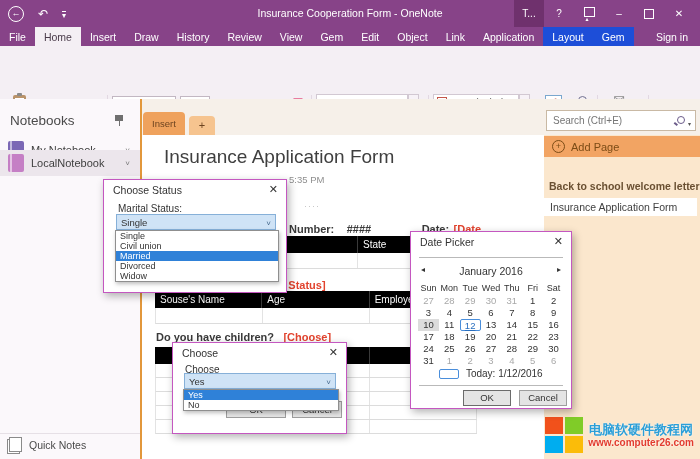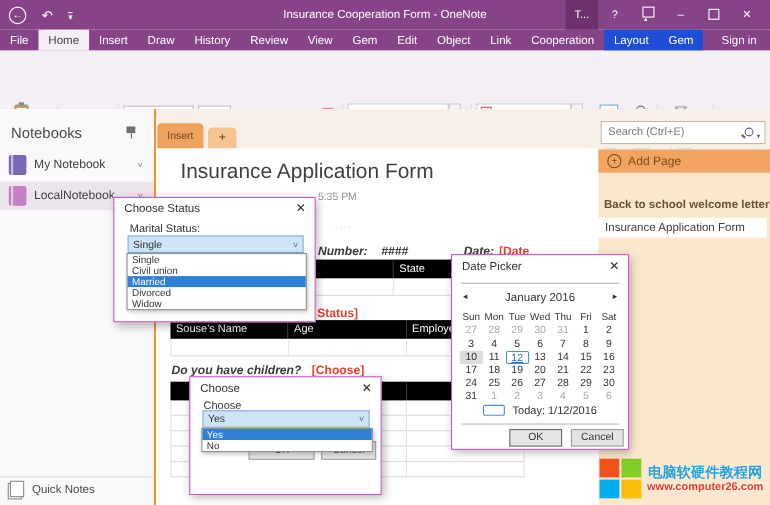--- a/index.html
+++ b/index.html
@@ -82,21 +82,21 @@
 
   
   .orangeline{position:absolute;left:140px;top:99px;width:2px;height:360px;background:#e2973b;}
   .tabstrip{position:absolute;left:142px;top:99px;width:558px;height:36px;background:#f6f0e9;}
   .ptab{position:absolute;left:143px;top:112px;width:42px;height:23px;background:#efa25d;border-radius:4px 4px 0 0;text-align:center;font-size:9.5px;color:#6d4420;line-height:23px;}
   .ptabnew{position:absolute;left:189px;top:116px;width:26px;height:19px;background:#f6c48f;border-radius:4px 4px 0 0;text-align:center;font-size:11px;color:#6d4420;line-height:19px;}
   .canvas{position:absolute;left:142px;top:135px;width:402px;height:324px;background:#fff;}
   .pg-title{position:absolute;left:164px;top:146px;font-size:19px;color:#3f3f3f;}
   .pg-time{position:absolute;left:289px;top:174px;font-size:9.5px;color:#8f8f8f;}
   .dots{position:absolute;left:304px;top:201px;font-size:9px;color:#c0c0c0;letter-spacing:1px;}
-  .bline{font-size:11px;font-weight:bold;color:#3a3a3a;white-space:nowrap;font-style:italic;}
+  .bline{font-size:11px;font-weight:bold;color:#3a3a3a;white-space:nowrap;}
   .rlink{font-size:11px;color:#e2432e;white-space:nowrap;font-weight:bold;}
   .clip{display:inline-block;width:27px;overflow:hidden;white-space:nowrap;vertical-align:top;}
 
   .ntable{position:absolute;left:155px;width:322px;}
   .hrow{display:flex;background:#000;height:17px;align-items:center;}
   .hc{color:#fff;font-size:10px;padding:0 5px;box-sizing:border-box;border-right:1px solid #3a3a3a;height:17px;line-height:17px;}
   .brow{display:flex;height:15px;border-bottom:1px solid #dcdcdc;}
   .bc{box-sizing:border-box;border-right:1px solid #e3e3e3;height:15px;}
   .ntable .edge{border-left:1px solid #e3e3e3;}
 
@@ -186,21 +186,21 @@
         <span class="mtab">View</span>
 
         <span class="mtab">Gem</span>
 
         <span class="mtab">Edit</span>
 
         <span class="mtab">Object</span>
 
         <span class="mtab">Link</span>
 
-        <span class="mtab">Cooperation</span>
+        <span class="mtab">Application</span>
 
         <span class="mtab dark">Layout</span>
 
         <span class="mtab dark">Gem</span>
       </div>
     <span class="signin">Sign in</span>
   </div>
 
   <div class="ribbon">
 
@@ -322,21 +322,21 @@
     <div class="sb-title">Notebooks</div>
     <span class="pin"></span>
     <div>
 
         <div class="nb" style="top: 38px;">
           <span class="nbicon" style="background: rgb(123, 104, 181);"></span>
           <span>My Notebook</span>
           <span class="chev">˅</span>
         </div>
 
-        <div class="nb sel" style="top: 66px;">
+        <div class="nb sel" style="top: 51px;">
           <span class="nbicon" style="background: rgb(197, 127, 197);"></span>
           <span>LocalNotebook</span>
           <span class="chev">˅</span>
         </div>
       </div>
     <div class="qn">
       <span class="ic-pages"></span>
       <span>Quick Notes</span>
     </div>
   </div>
@@ -469,21 +469,21 @@
         <div class="opt">Civil union</div>
 
         <div class="opt hl">Married</div>
 
         <div class="opt">Divorced</div>
 
         <div class="opt">Widow</div>
       </div>
   </div>
 
-  <div class="dlg" style="left:172px;top:342px;width:175px;height:108px;z-index:31;">
+  <div class="dlg" style="left:172px;top:342px;width:175px;height:92px;z-index:31;">
     <div class="dlg-title">Choose</div>
     <span class="dlg-x">✕</span>
     <div class="dlg-label" style="left:12px;top:21px;">Choose</div>
     <div class="gbtn" style="left:53px;top:58px;width:60px;height:17px;line-height:15px;">OK</div>
     <div class="gbtn" style="left:119px;top:58px;width:50px;height:17px;line-height:15px;">Cancel</div>
     <div class="dd" style="left:11px;top:30px;width:152px;">
       <span>Yes</span>
         <span class="car"></span>
     </div>
     <div class="ddlist" style="left:10px;top:46px;width:154px;">

